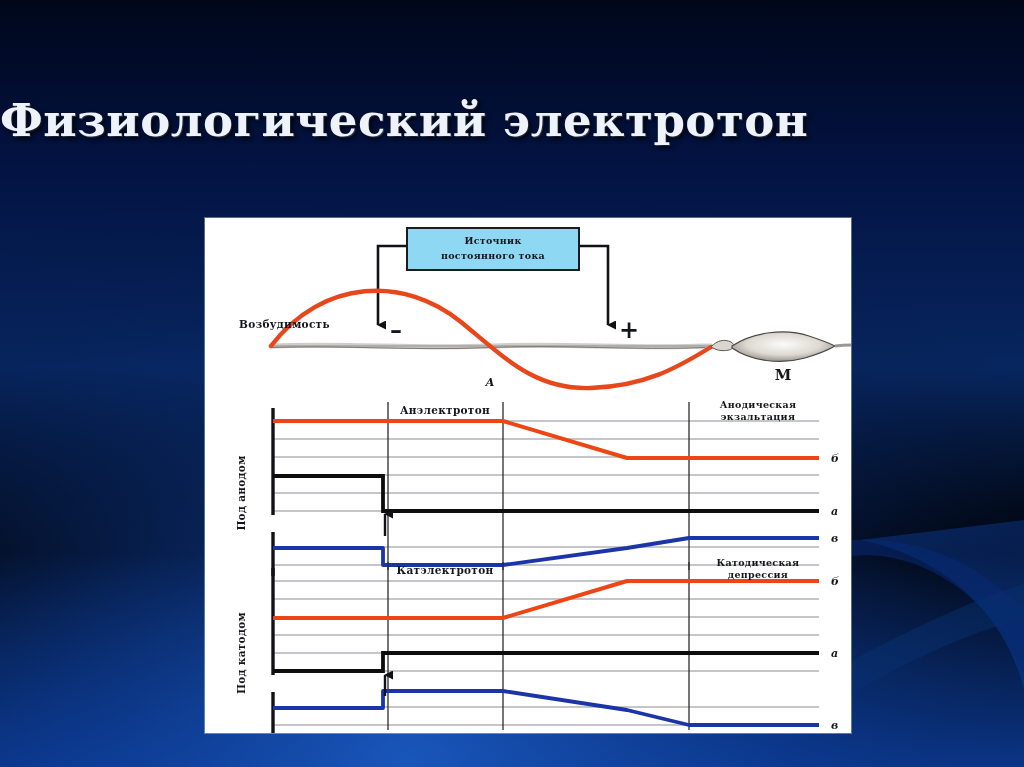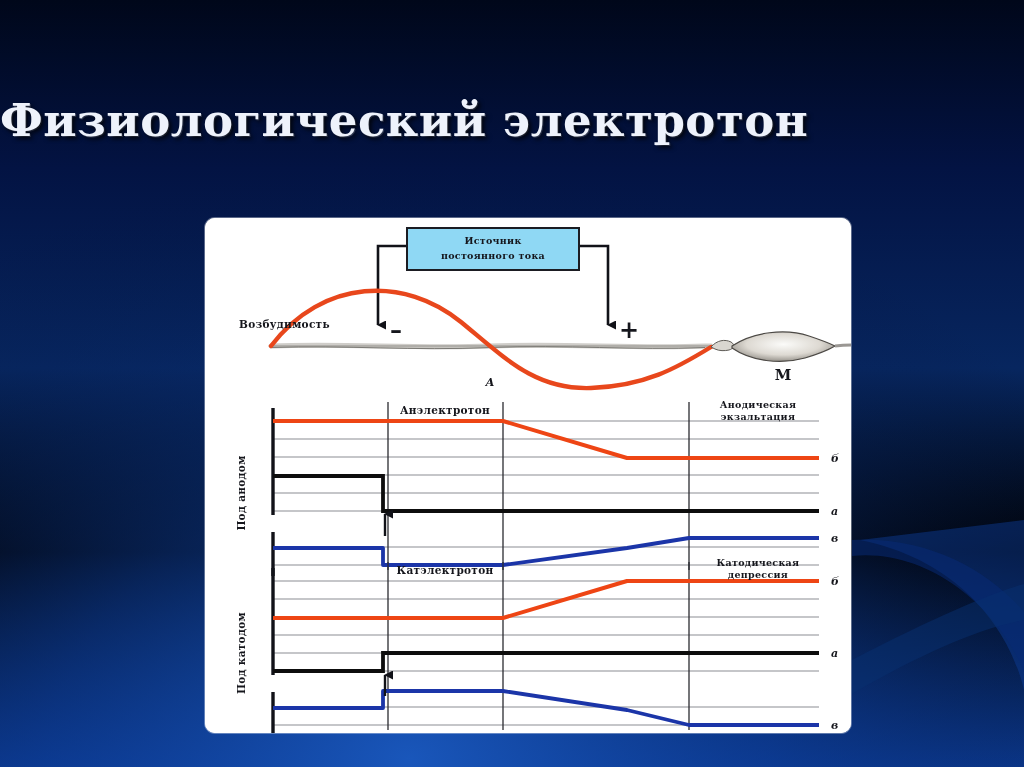--- a/index.html
+++ b/index.html
@@ -45,21 +45,20 @@
   
   #figure-panel {
     position: absolute;
     left: 205px;
     top: 218px;
     width: 646px;
     height: 515px;
     background: #ffffff;
     box-shadow: 0 0 0 1px rgba(255,255,255,0.35);
     overflow: hidden;
-    border-radius: 10px;
   }
   #figure-svg { display: block; width: 646px; height: 515px; }
 
   .fig-text {
     font-family: "DejaVu Serif", serif;
     fill: #15161c;
     font-weight: bold;
   }
   .fig-text-sm { font-size: 9.5px; letter-spacing: 0.3px; }
   .fig-text-md { font-size: 10.5px; letter-spacing: 0.3px; }

